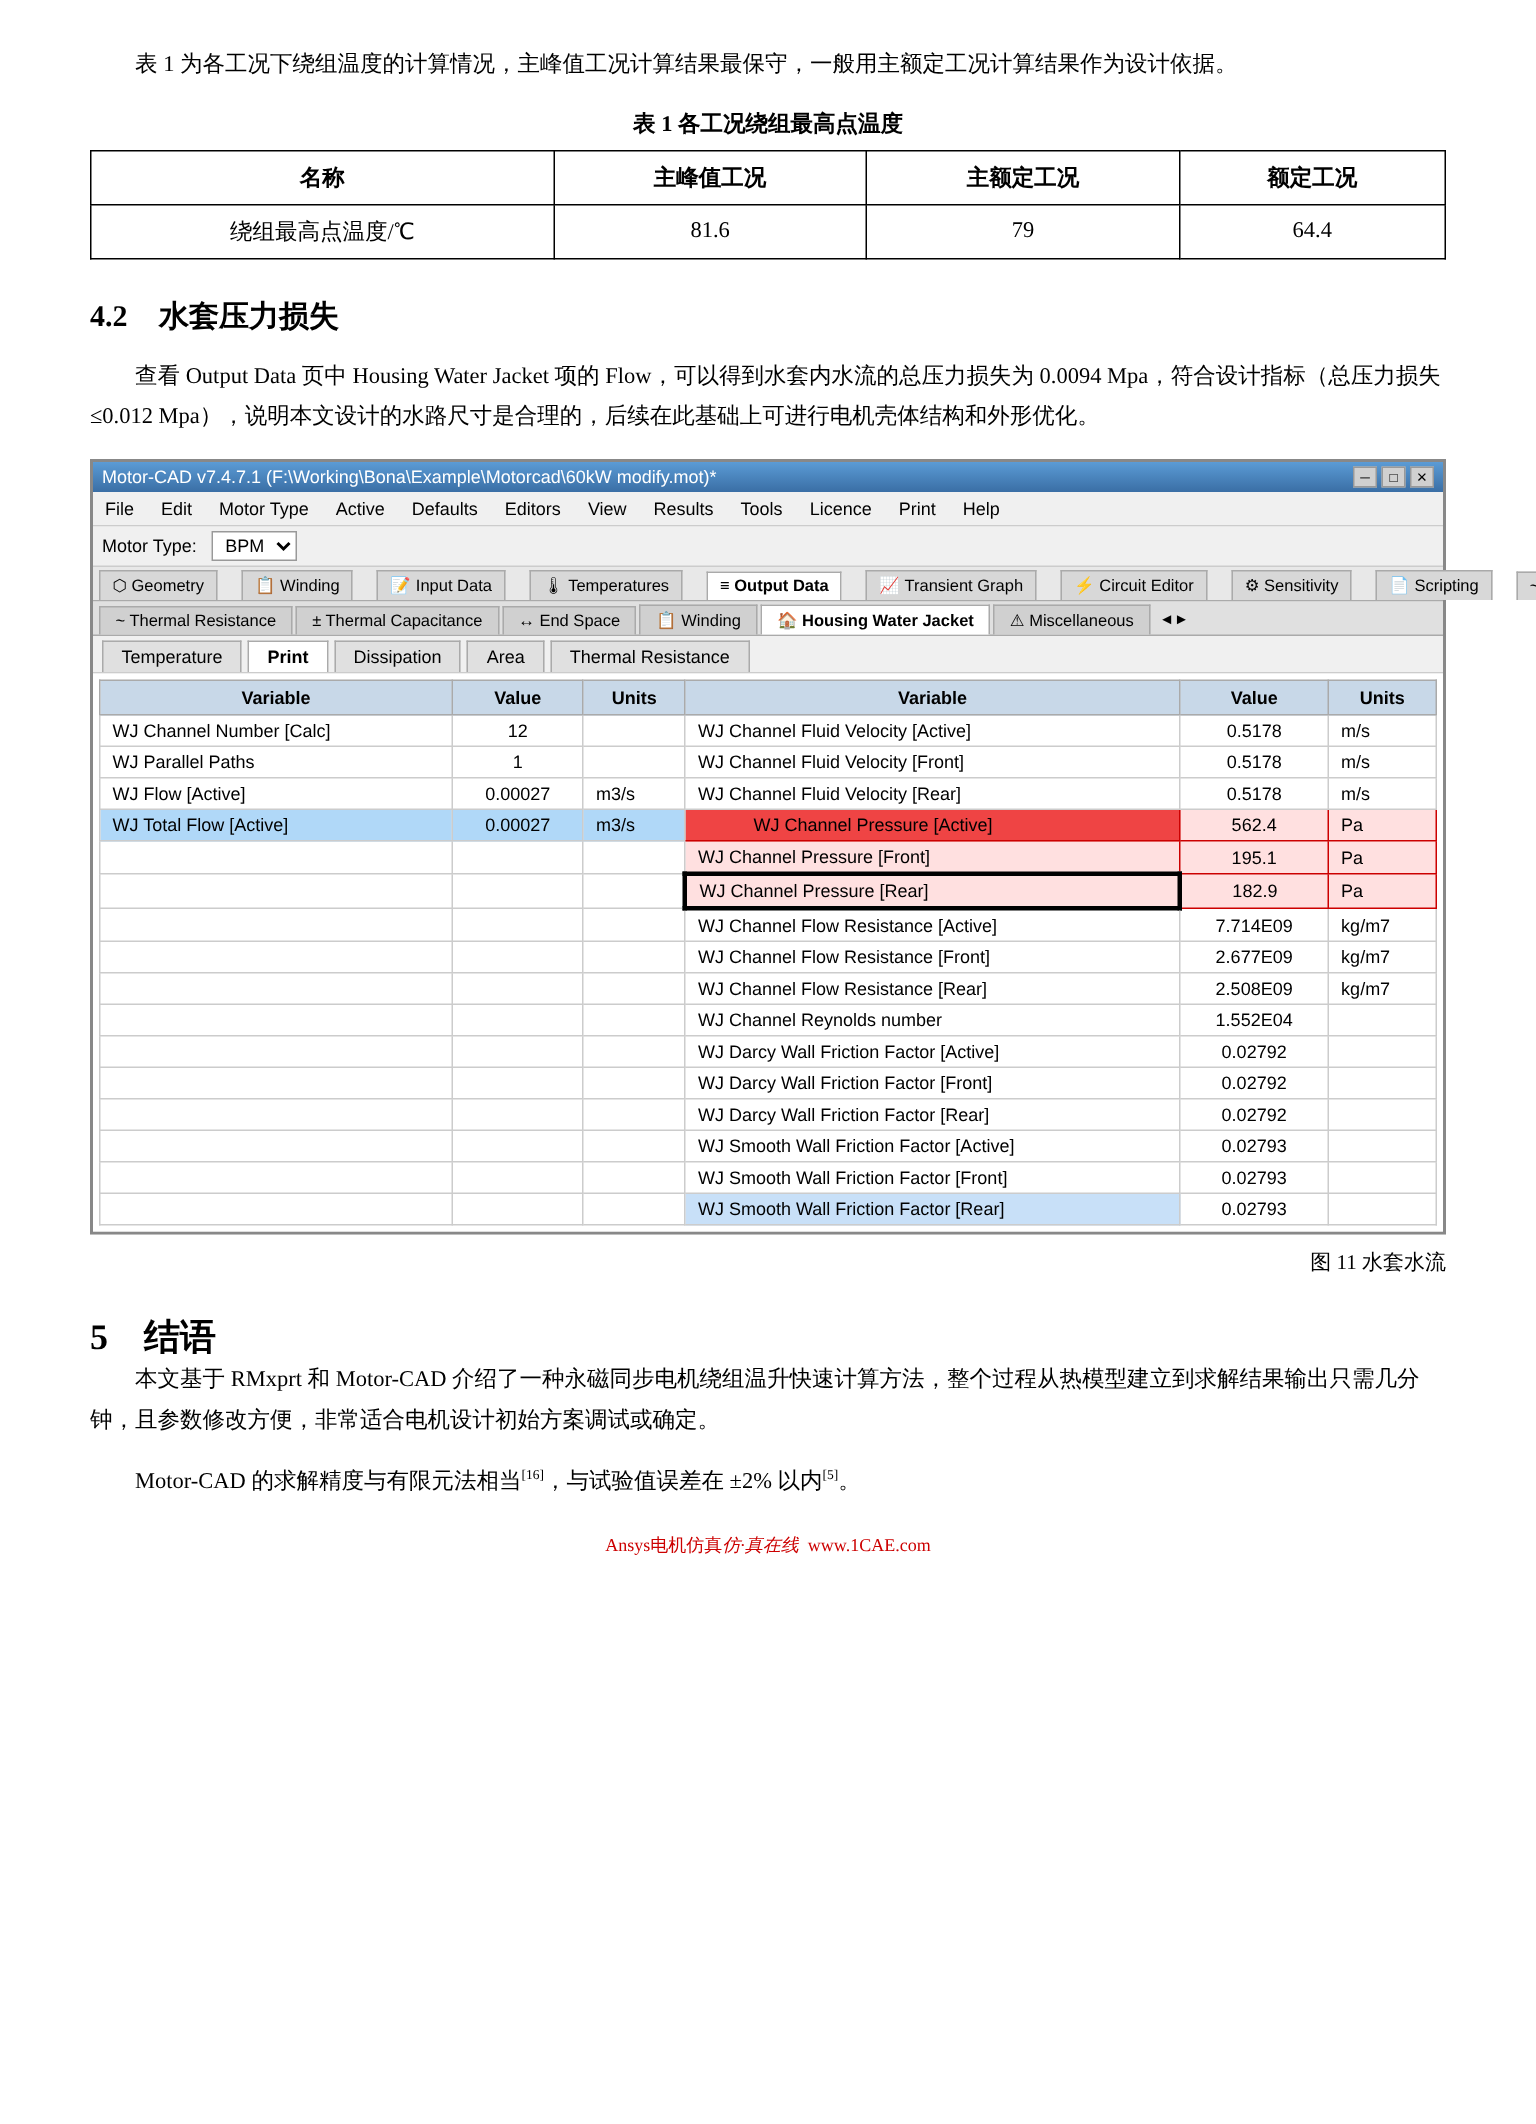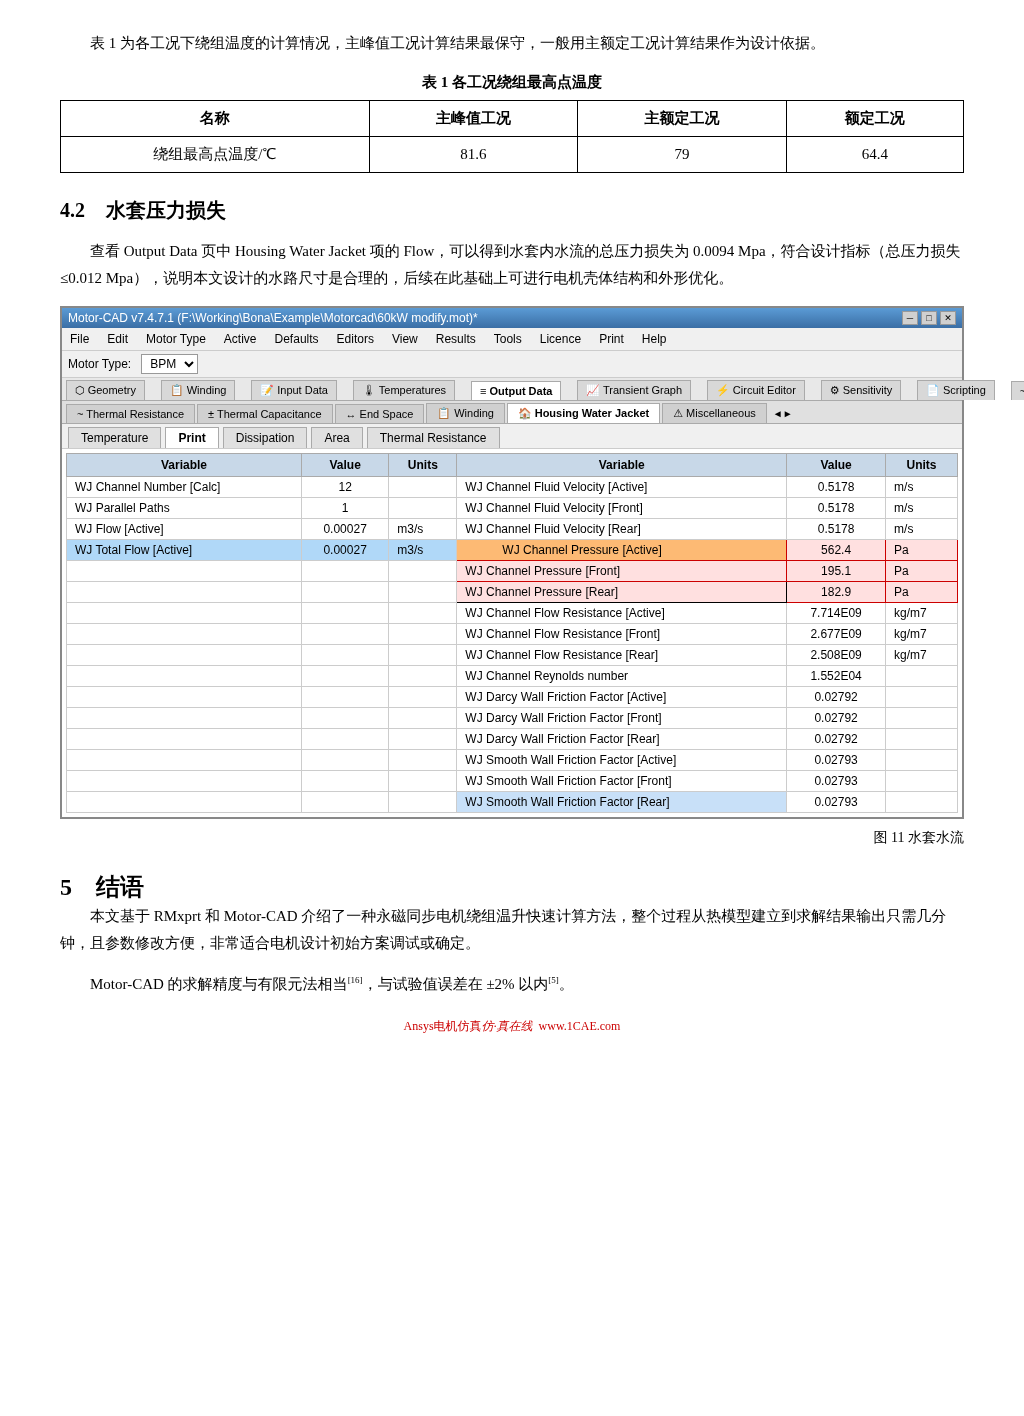--- a/index.html
+++ b/index.html
@@ -363,37 +363,37 @@
           <td class="val-cell">0.00027</td>
           <td>m3/s</td>
           <td>WJ Channel Fluid Velocity [Rear]</td>
           <td class="val-cell">0.5178</td>
           <td>m/s</td>
         </tr>
         <tr>
           <td style="background:#b0d8f8;">WJ Total Flow [Active]</td>
           <td class="val-cell highlighted-input">0.00027</td>
           <td style="background:#b0d8f8;">m3/s</td>
-          <td style="background:#fdba74; border:1px solid #cc0000;padding-left:45px;">WJ Channel Pressure [Active]</td>
+          <td style="background:#ef4444; border:1px solid #cc0000;padding-left:45px;">WJ Channel Pressure [Active]</td>
           <td class="val-cell" style="background:#ffe0e0; border:1px solid #cc0000;">562.4</td>
           <td style="background:#ffe0e0; border:1px solid #cc0000;">Pa</td>
         </tr>
         <tr>
           <td></td>
           <td class="val-cell"></td>
           <td></td>
           <td style="background:#ffe0e0; border:1px solid #cc0000;">WJ Channel Pressure [Front]</td>
           <td class="val-cell" style="background:#ffe0e0; border:1px solid #cc0000;">195.1</td>
           <td style="background:#ffe0e0; border:1px solid #cc0000;">Pa</td>
         </tr>
         <tr>
           <td></td>
           <td class="val-cell"></td>
           <td></td>
-          <td style="background:#ffe0e0; border:1px solid #000000;">WJ Channel Pressure [Rear]</td>
+          <td style="background:#ffe0e0; border:3px solid #000000;">WJ Channel Pressure [Rear]</td>
           <td class="val-cell" style="background:#ffe0e0; border:1px solid #cc0000;">182.9</td>
           <td style="background:#ffe0e0; border:1px solid #cc0000;">Pa</td>
         </tr>
         <tr>
           <td></td>
           <td class="val-cell"></td>
           <td></td>
           <td>WJ Channel Flow Resistance [Active]</td>
           <td class="val-cell">7.714E09</td>
           <td>kg/m7</td>

